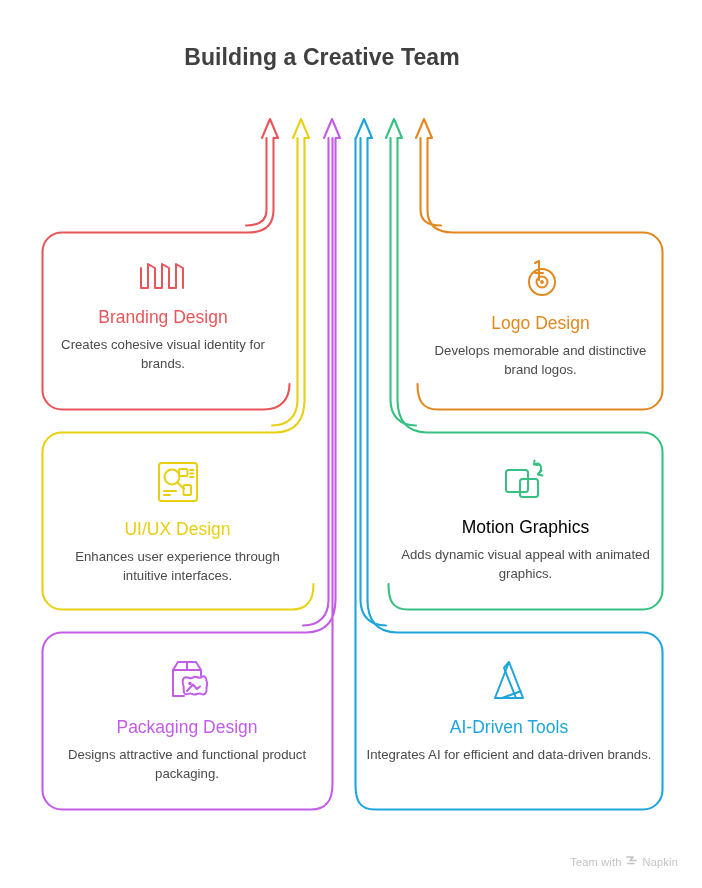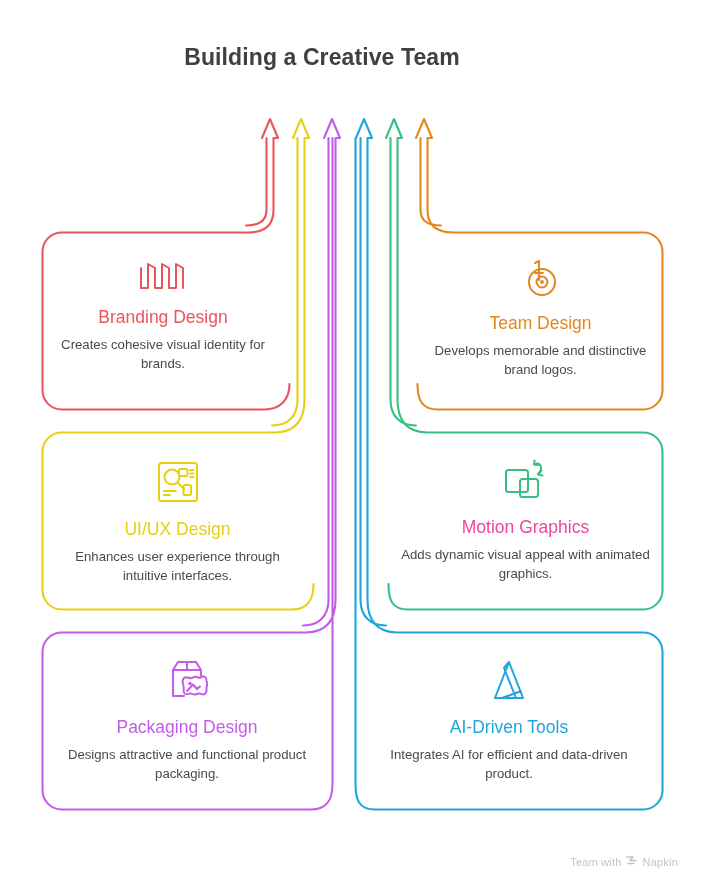--- a/index.html
+++ b/index.html
@@ -183,21 +183,21 @@
     <div class="card-inner">
       <span class="card-icon">
         <svg width="44" height="42" viewBox="0 0 44 42">
           <path d="M16,5 L20,3 L20,22" fill="none" stroke="#E2881F" stroke-width="2" stroke-linecap="round" stroke-linejoin="round"></path>
           <path d="M16,15 L24,15" fill="none" stroke="#E2881F" stroke-width="2" stroke-linecap="round"></path>
           <circle cx="23" cy="24" r="13" fill="none" stroke="#E2881F" stroke-width="2"></circle>
           <circle cx="23" cy="24" r="5.5" fill="none" stroke="#E2881F" stroke-width="2"></circle>
           <circle cx="23" cy="24" r="1.9" fill="#E2881F"></circle>
         </svg>
       </span>
-      <div class="card-title" style="color:#E2881F">Team Design</div>
+      <div class="card-title" style="color:#E2881F">Logo Design</div>
       <div class="card-desc">Develops memorable and distinctive brand logos.</div>
     </div>
   </div>
 
   <div class="card" id="card-uiux">
     <div class="card-inner">
       <span class="card-icon">
         <svg width="48" height="48" viewBox="0 0 48 48">
           <rect x="5" y="5" width="38" height="38" rx="2.5" fill="none" stroke="#E8CF12" stroke-width="2"></rect>
           <circle cx="18" cy="19" r="7.5" fill="none" stroke="#E8CF12" stroke-width="2"></circle>
@@ -217,21 +217,21 @@
     <div class="card-inner">
       <span class="card-icon">
         <svg width="52" height="46" viewBox="0 0 52 46">
           <rect x="6" y="12" width="22" height="22" rx="2.5" fill="none" stroke="#36C081" stroke-width="2"></rect>
           <rect x="20" y="21" width="18" height="18" rx="2.5" fill="none" stroke="#36C081" stroke-width="2"></rect>
           <path d="M38,16 C44,10 40,4 35,6" fill="none" stroke="#36C081" stroke-width="2" stroke-linecap="round"></path>
           <path d="M34.5,2.5 L34,6.5 L38,7" fill="none" stroke="#36C081" stroke-width="2" stroke-linecap="round" stroke-linejoin="round"></path>
           <path d="M41.5,12.5 L38,16.5 L42.5,17.5" fill="none" stroke="#36C081" stroke-width="2" stroke-linecap="round" stroke-linejoin="round"></path>
         </svg>
       </span>
-      <div class="card-title" style="color:#ec4899">Motion Graphics</div>
+      <div class="card-title" style="color:#000000">Motion Graphics</div>
       <div class="card-desc">Adds dynamic visual appeal with animated graphics.</div>
     </div>
   </div>
 
   <div class="card" id="card-packaging">
     <div class="card-inner">
       <span class="card-icon">
         <svg width="54" height="46" viewBox="0 0 54 46">
           <path d="M13,12 L13,38 L24,38" fill="none" stroke="#C35CE8" stroke-width="2" stroke-linecap="round" stroke-linejoin="round"></path>
           <path d="M13,12 L18,4 L36,4 L41,12 L41,18" fill="none" stroke="#C35CE8" stroke-width="2" stroke-linecap="round" stroke-linejoin="round"></path>
@@ -257,21 +257,21 @@
   <div class="card" id="card-ai">
     <div class="card-inner">
       <span class="card-icon">
         <svg width="48" height="46" viewBox="0 0 48 46">
           <path d="M24,4 L38,40 L31,40 L19,10 Z" fill="none" stroke="#1EA5DC" stroke-width="2" stroke-linejoin="round"></path>
           <path d="M24,4 L10,40 L17,40 L36.5,33" fill="none" stroke="#1EA5DC" stroke-width="2" stroke-linejoin="round"></path>
           <path d="M10,40 L31,40" fill="none" stroke="#1EA5DC" stroke-width="2" stroke-linejoin="round"></path>
         </svg>
       </span>
       <div class="card-title" style="color:#1EA5DC">AI-Driven Tools</div>
-      <div class="card-desc">Integrates AI for efficient and data-driven product.</div>
+      <div class="card-desc">Integrates AI for efficient and data-driven brands.</div>
     </div>
   </div>
 
   <div class="watermark">
     <span>Team with</span>
     <span class="wm-glyph">
       <svg width="13" height="11" viewBox="0 0 13 11">
         <path d="M1,2 L7,2 L4,5.5 L10,5.5" fill="none" stroke="#c3c3c3" stroke-width="1.6" stroke-linecap="round" stroke-linejoin="round"></path>
         <path d="M2,8.5 L8,8.5" fill="none" stroke="#c3c3c3" stroke-width="1.6" stroke-linecap="round"></path>
       </svg>

